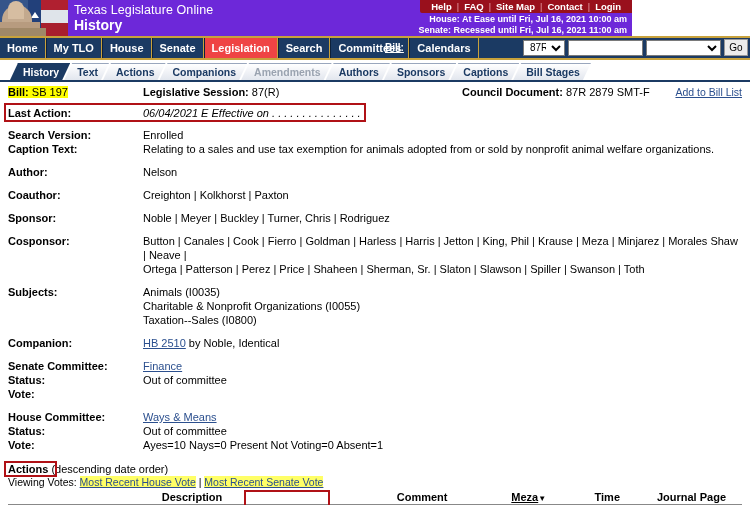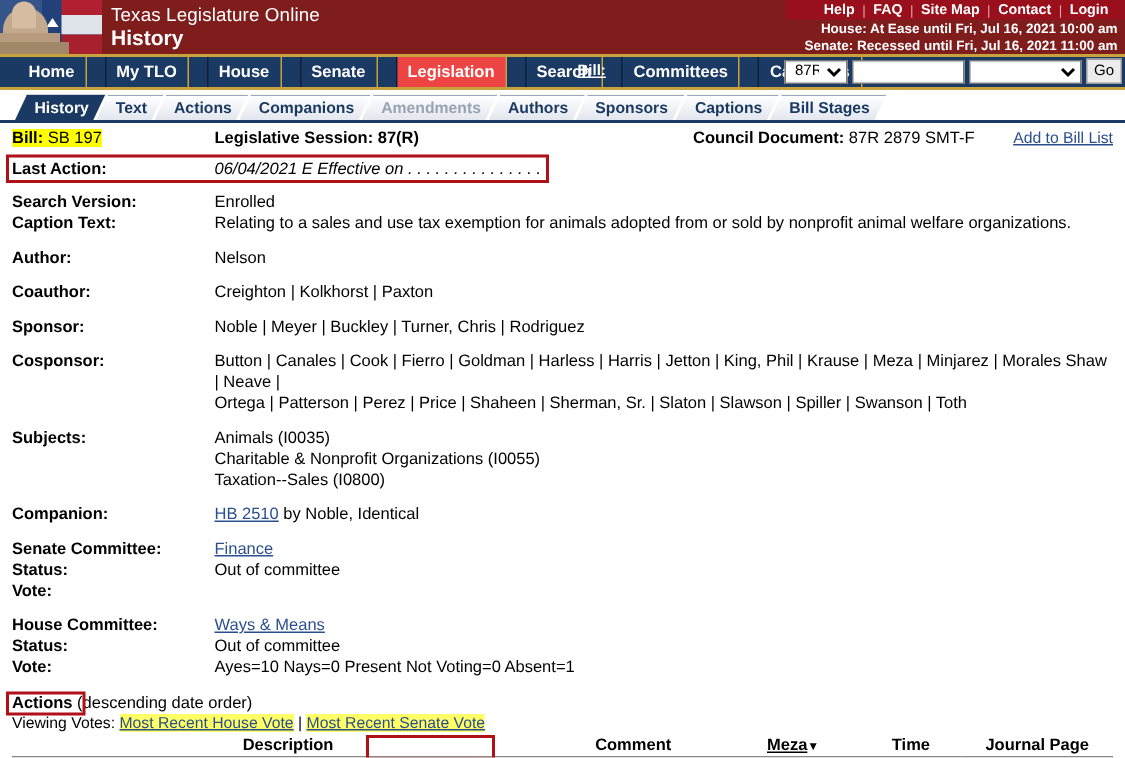--- a/index.html
+++ b/index.html
@@ -9,22 +9,22 @@
     background: #ffffff;
     font-family: "Liberation Sans", sans-serif;
     font-size: 11px;
     color: #000;
     overflow: hidden;
   }
 
   
   .header {
     position: relative;
-    width: 750px; height: 36px;
-    background: #7f1d1d;
+    width: 632px; height: 36px;
+    background: #6d28d9;
     overflow: hidden;
   }
   .capitol-img {
     position: absolute; left: 0; top: 0;
     width: 68px; height: 36px;
     background:
       linear-gradient(180deg, #2a4a78 0%, #2a4a78 100%);
     overflow: hidden;
   }
   .cap-sky { position:absolute; inset:0; background:#35558a; }
@@ -59,21 +59,21 @@
   }
   .page-title {
     position: absolute; left: 74px; top: 17px;
     color: #ffffff; font-size: 14px; font-weight: bold;
   }
 
   .toplinks {
     position: absolute; right: 0; top: 0;
     height: 13px;
     background: #99101c;
-    padding: 0 6px 0 20px;
+    padding: 0 6px 0 6px;
     display: flex; align-items: center; gap: 0;
     border-bottom-left-radius: 2px;
   }
   .toplinks a {
     color: #ffffff; text-decoration: none;
     font-size: 9.5px; font-weight: bold;
     padding: 0 5px;
   }
   .toplinks .sep { color: #e9a0a8; font-size: 9px; }
 
@@ -94,21 +94,20 @@
   }
   .navitem {
     display: flex; align-items: center;
     padding: 0 7px;
     color: #ffffff; font-size: 11px; font-weight: bold;
     text-decoration: none;
     border-right: 1px solid #c8a23c;
     border-left: 1px solid #0d2039;
     cursor: pointer;
     white-space: nowrap;
-    margin-left: 12px;
   }
   .navitem:first-child { border-left: none; }
   .navitem.active { background: #ef4444; }
 
   .billbar {
     position: absolute; right: 2px; top: 1px;
     display: flex; align-items: center; gap: 3px;
     color: #fff; font-size: 10px; font-weight: bold;
   }
   .billbar .lbl { text-decoration: underline; }
@@ -167,21 +166,21 @@
   .billinfo {
     position: relative;
     width: 750px; height: 22px;
     padding: 4px 8px 0 8px;
     font-size: 11px;
   }
   .hl-yellow { background: #ffff00; }
   .billinfo .billno { position: absolute; left: 8px; top: 4px; font-weight: bold; }
   .billinfo .billno span.val { font-weight: normal; }
   .billinfo .session { position: absolute; left: 143px; top: 4px; font-weight: bold; }
-  .billinfo .session span.val { font-weight: bold; margin-top: 16px; }
+  .billinfo .session span.val { font-weight: normal; margin-top: 16px; }
   .billinfo .council { position: absolute; left: 462px; top: 4px; font-weight: bold; }
   .billinfo .council span.val { font-weight: normal; }
   .billinfo .addlist { position: absolute; right: 8px; top: 4px; }
   .billinfo .addlist a { color: #2b4f8e; text-decoration: underline; font-size: 10.5px; }
 
   
   .body {
     position: relative;
     width: 750px;
     padding: 0 8px;

